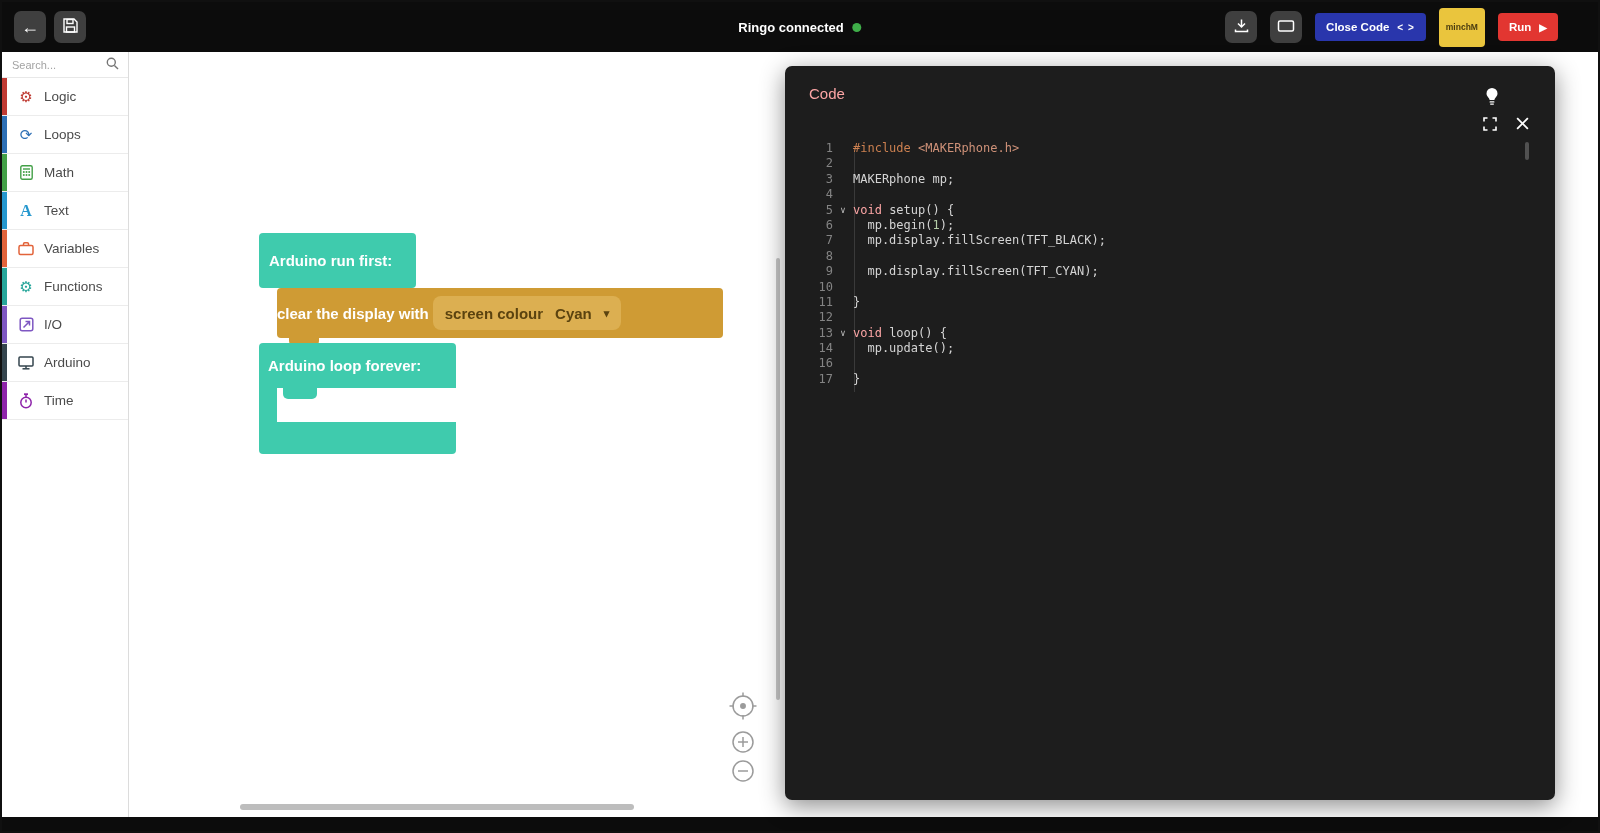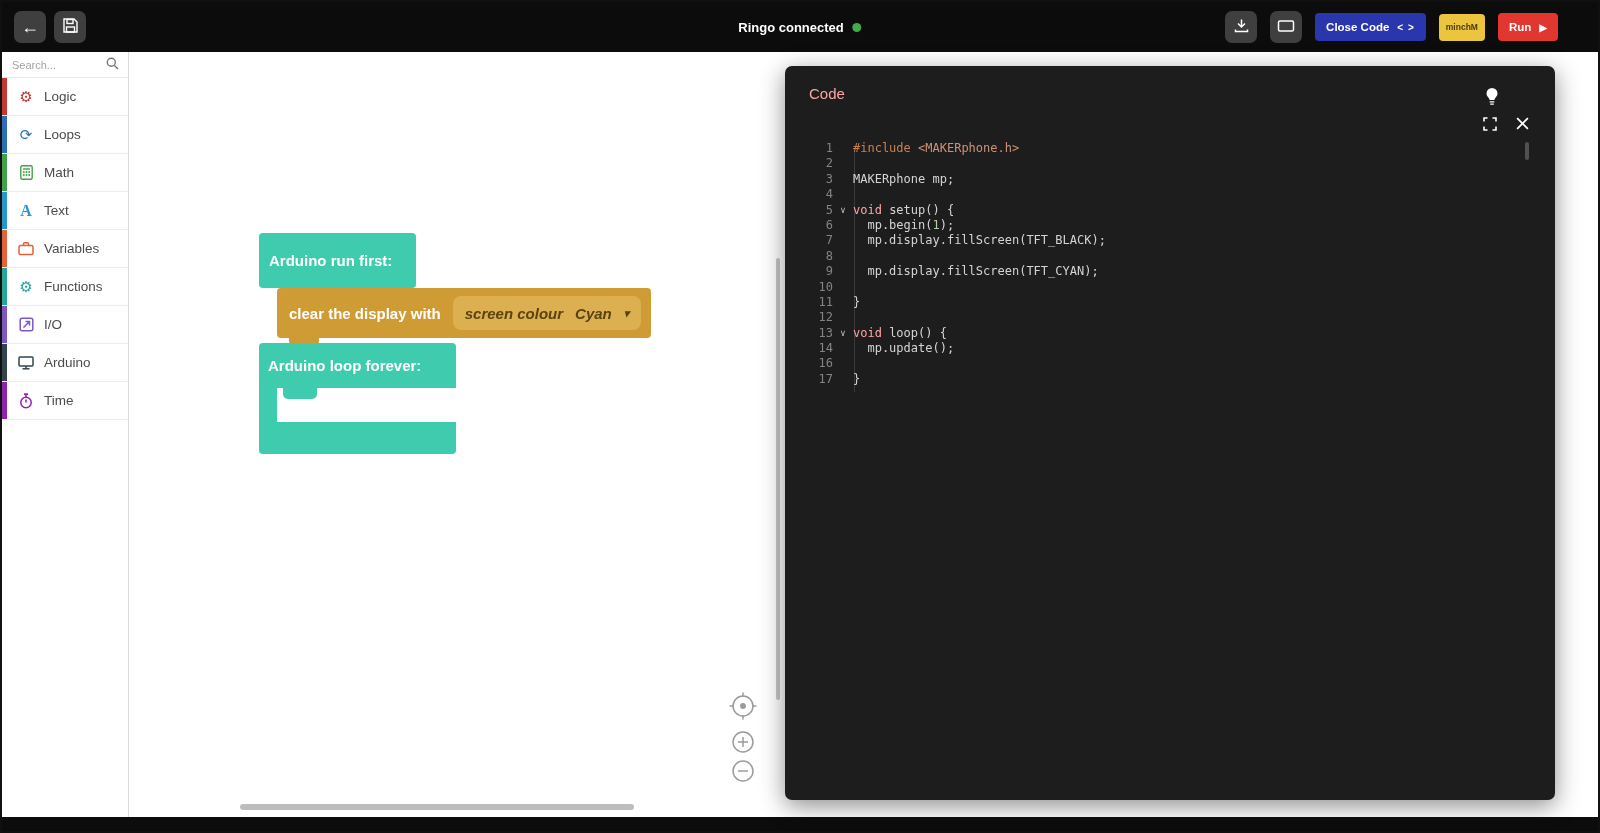--- a/index.html
+++ b/index.html
@@ -16,21 +16,21 @@
   .status-text { color:#fff; font-size:13px; font-weight:700; }
   .status-dot { width:9px; height:9px; border-radius:50%; display:inline-block; }
   .tb-right { margin-left:auto; display:flex; align-items:center; gap:13px; }
   .icon-btn { width:32px; height:32px; border-radius:7px; background:#3f3f3f; border:none;
               display:flex; align-items:center; justify-content:center; cursor:pointer; }
   .icon-btn .glyph { color:#fff; font-size:18px; line-height:1; }
   .pill-btn { height:28px; border:none; border-radius:4px; color:#fff; font-weight:700;
               font-size:11.5px; display:flex; align-items:center; gap:8px; padding:0 11px;
               cursor:pointer; font-family:inherit; }
   .brackets { font-size:10px; font-weight:700; letter-spacing:1px; }
-  .sketch-btn { color:#4a3c10; font-size:8.5px; padding:0 7px; height:27px; }
+  .sketch-btn { color:#4a3c10; font-size:8.5px; padding:0 7px; height:39px; }
   .run-tri { font-size:10px; }
 
   
   .main { flex:1; position:relative; display:flex; background:#fff; }
 
   
   .sidebar { width:127px; flex:none; background:#fff; border-right:1px solid #dcdcdc;
              display:flex; flex-direction:column; z-index:2; }
   .search-row { height:26px; border-bottom:1px solid #e8e8e8; display:flex; align-items:center;
                 padding:0 9px 0 10px; gap:4px; }
@@ -45,26 +45,26 @@
   .cat-icon svg { display:block; }
   .icon-serif { font-family:"Liberation Serif", serif; font-weight:700; font-size:16px; }
   .cat-label { font-size:13.5px; color:#4b4b4b; }
 
   
   .canvas { flex:1; position:relative; background:#fff; }
 
   .blk { position:absolute; font-weight:700; color:#fff; font-size:15px; }
   .blk-run-first { left:257px; top:181px; width:157px; height:55px; border-radius:4px;
                    display:flex; align-items:center; padding-left:10px; cursor:grab; }
-  .blk-clear { left:275px; top:236px; width:374px; height:50px; border-radius:4px;
-               display:flex; align-items:center; padding-left:12px; gap:12px; cursor:grab; }
+  .blk-clear { left:275px; top:236px; width:446px; height:50px; border-radius:4px;
+               display:flex; align-items:center; gap:4px; cursor:grab; }
   .blk-clear-tab { position:absolute; left:12px; bottom:-8px; width:30px; height:8px;
                    border-radius:0 0 5px 5px; }
   .dd-field { height:34px; border-radius:8px; display:flex; align-items:center; gap:12px;
-              padding:0 12px; color:#5b430f; cursor:pointer;font-style:italic; }
+              padding:0 12px; color:#5b430f; cursor:pointer; }
   .dd-arrow { font-size:11px; }
   .blk-loop-head { left:257px; top:291px; width:197px; height:45px; border-radius:4px 4px 0 0;
                    display:flex; align-items:center; padding-left:10px; }
   .blk-loop-spine { left:257px; top:336px; width:18px; height:34px; }
   .blk-loop-tab { left:281px; top:336px; width:34px; height:11px; border-radius:0 0 5px 5px; }
   .blk-loop-foot { left:257px; top:370px; width:197px; height:32px; border-radius:0 0 4px 4px; }
 
   .zoom-btn { position:absolute; width:34px; height:32px; cursor:pointer; background:transparent;
               border:none; padding:0; }
   .zoom-reset { left:724px; top:638px; }

